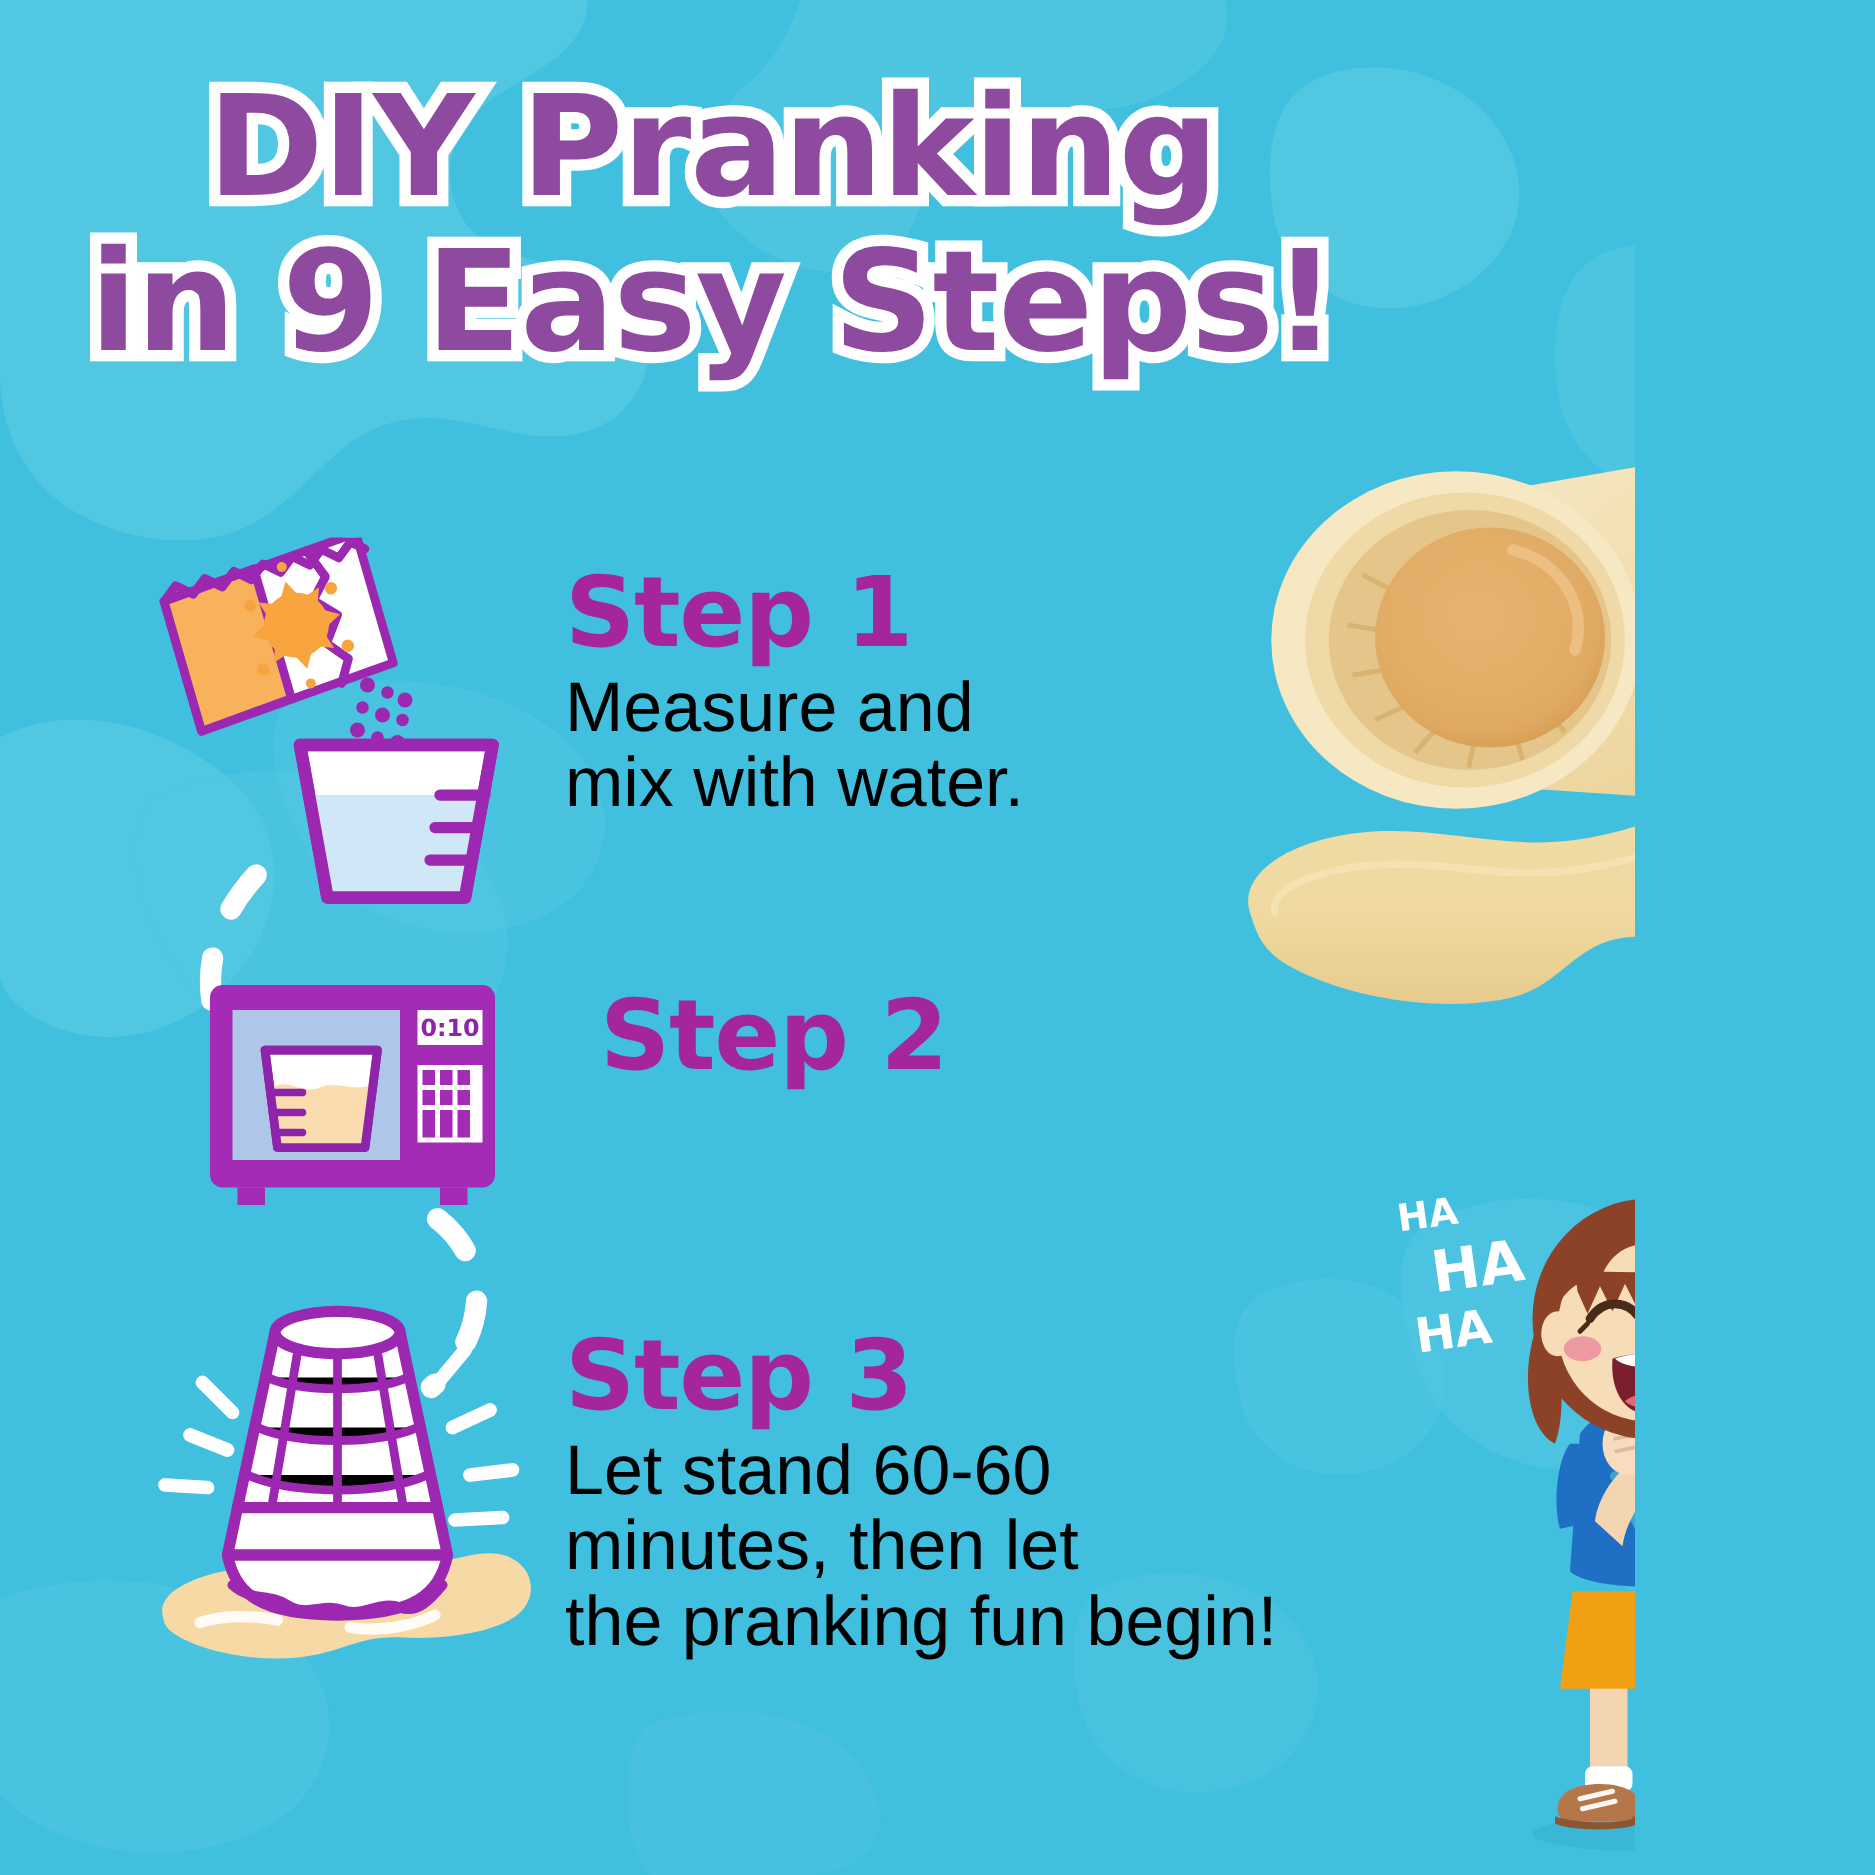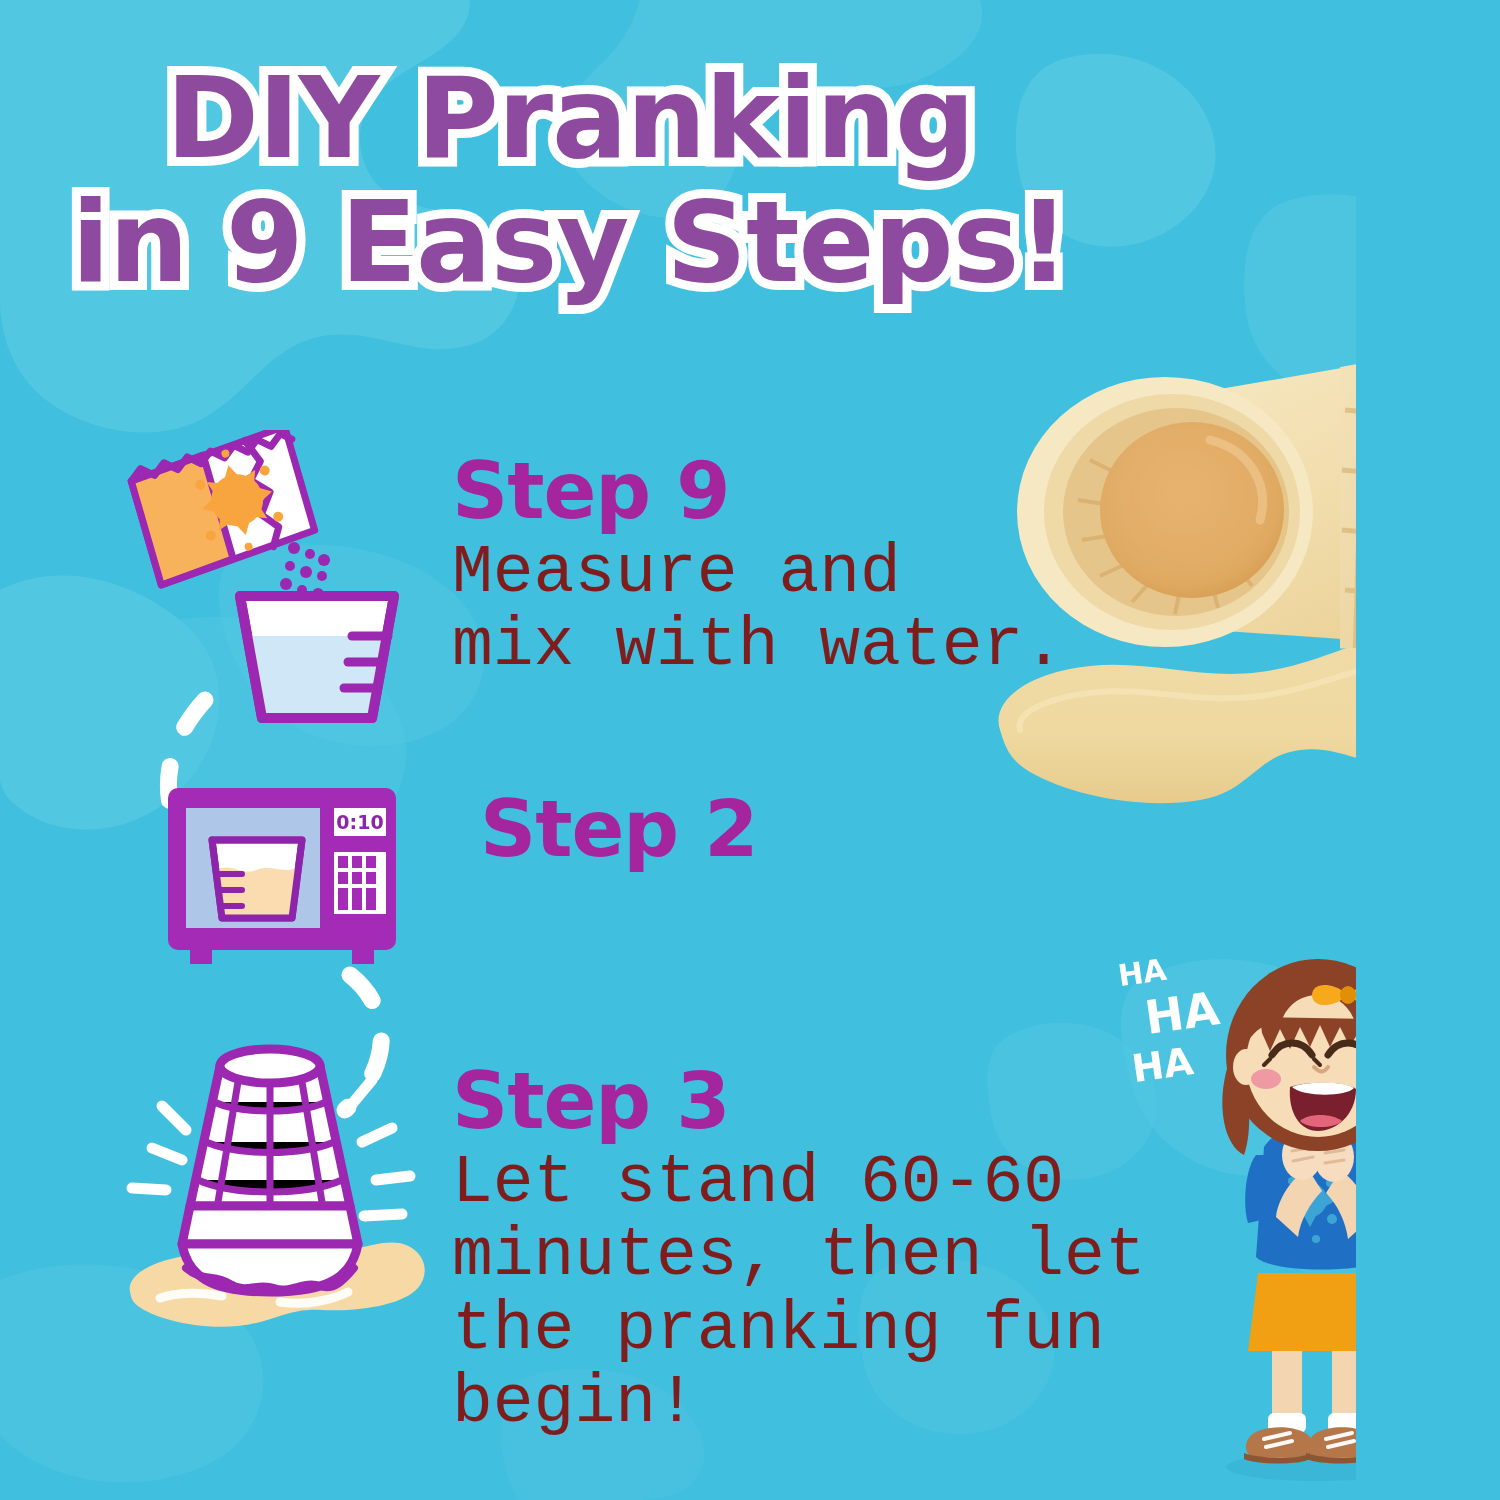--- a/index.html
+++ b/index.html
@@ -1,21 +1,21 @@
 <!DOCTYPE html>
 <html><head>
 <meta charset="utf-8">
 <style>
   html,body{margin:0;padding:0;}
   body{
     width:1500px;height:1500px;overflow:hidden;
     font-family:"Liberation Sans", sans-serif;
     background:#41bfde;
   }
-  #poster{position:relative;width:1308px;height:1500px;overflow:hidden;background:#41bfde;padding-left:48px;}
+  #poster{position:relative;width:1308px;height:1500px;overflow:hidden;background:#41bfde;}
   .layer{position:absolute;top:0;left:0;width:1500px;height:1500px;}
   svg{display:block;}
 
   
   #title-block{position:absolute;left:0;top:62px;width:1140px;text-align:center;z-index:40;}
   .title-line{
     font-family:"DejaVu Sans", sans-serif;
     font-weight:bold;
     color:#8e4a9e;
     letter-spacing:-1px;
@@ -33,24 +33,24 @@
   .step-head{
     font-family:"DejaVu Sans", sans-serif;
     font-weight:bold;
     font-size:78px;
     color:#a5259e;
     line-height:1.0;
     letter-spacing:-1px;
     margin:0;
   }
   .step-body{
-    font-family:Liberation Mono, monospace;
+    font-family:Liberation Sans, sans-serif;
     font-weight:normal;
-    font-size:68px;
-    color:#7f1d1d;
+    font-size:56px;
+    color:#000000;
     line-height:1.08;
     margin:6px 0 0 0;
     white-space:pre-line;
   }
 
   #step1-text{left:452px;top:452px;width:640px;}
   #step2-text{left:452px;top:790px;width:660px;margin-left:28px;}
   #step3-text{left:452px;top:1062px;width:700px;}
 
   #step1-icon{position:absolute;left:120px;top:430px;width:310px;height:310px;z-index:30;}
@@ -298,21 +298,21 @@
       <line x1="160" y1="54" x2="160" y2="174"></line>
       <line x1="192" y1="52" x2="212" y2="172"></line>
     </g>
 
     <path d="M80,176 L240,176 L248,214 L72,214 Z" fill="#ffffff" stroke="#9c27b0" stroke-width="9" stroke-linejoin="round"></path>
     <path d="M72,214 C78,246 100,262 160,262 C220,262 242,246 248,214 Z" fill="#ffffff" stroke="#9c27b0" stroke-width="9" stroke-linejoin="round"></path>
     <path d="M76,238 C92,252 104,244 120,254 C136,264 148,252 164,258 C180,264 194,250 210,256 C224,261 234,250 244,238" fill="none" stroke="#9c27b0" stroke-width="8" stroke-linejoin="round" stroke-linecap="round"></path>
   </svg>
 
   <div class="step-row" id="step1-text">
-    <p class="step-head">Step 9</p>
+    <p class="step-head">Step 1</p>
     <p class="step-body">Measure and
 mix with water.</p>
   </div>
 
   <div class="step-row" id="step2-text">
     <p class="step-head">Step 2</p>
   </div>
 
   <div class="step-row" id="step3-text">
     <p class="step-head">Step 3</p>

